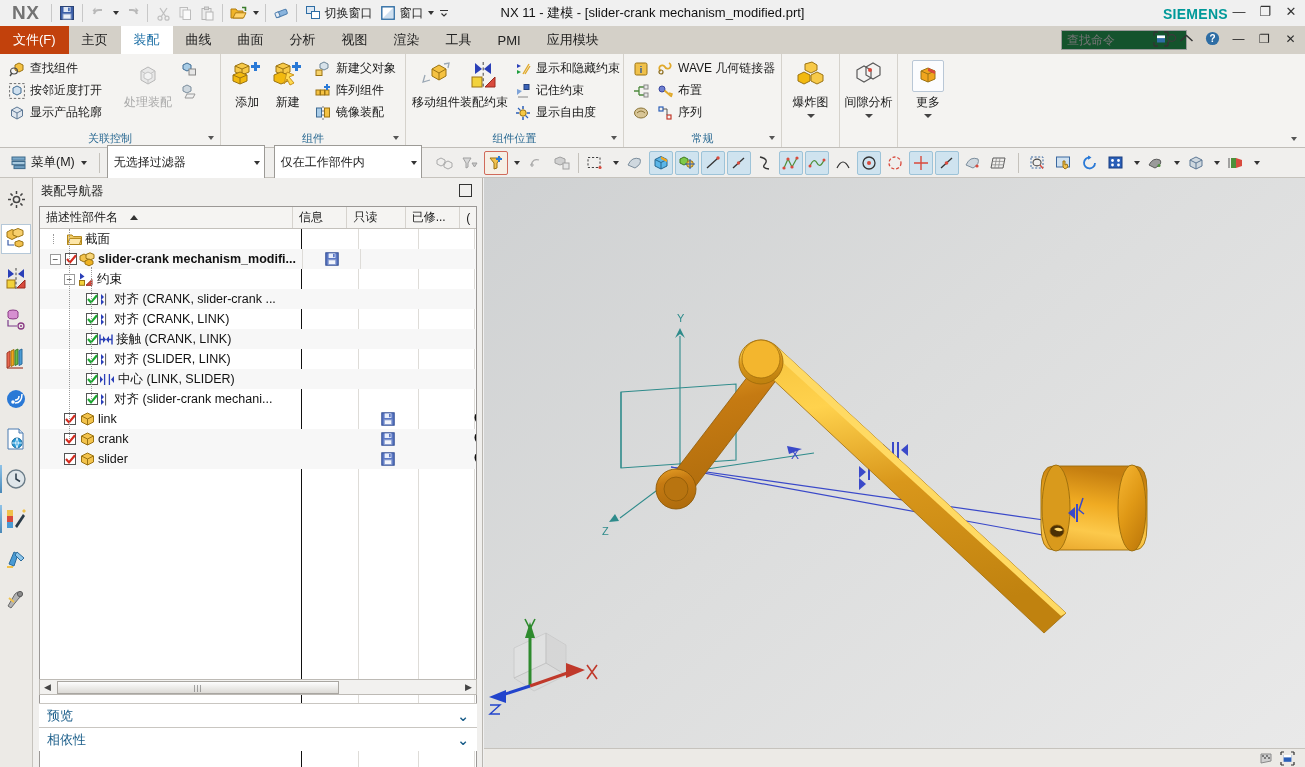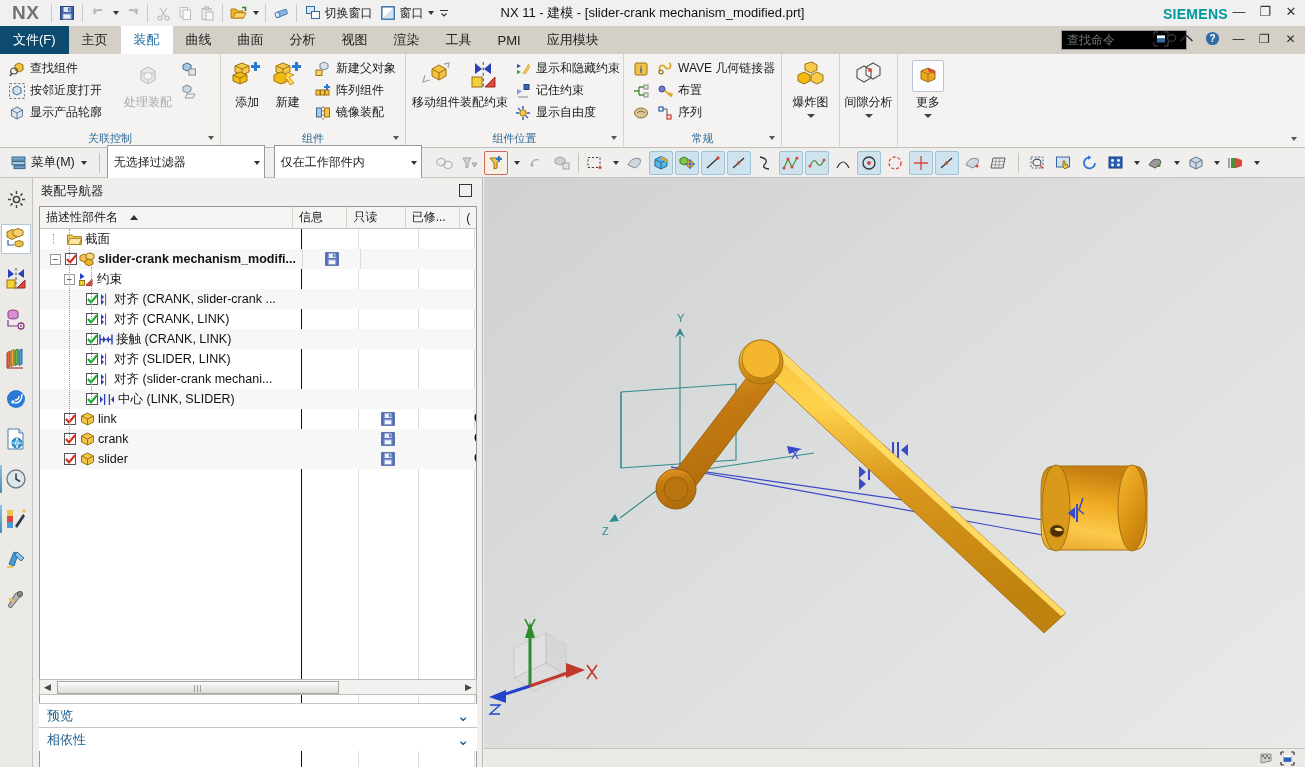--- a/index.html
+++ b/index.html
@@ -45,25 +45,25 @@
 
   
   .tabstrip {
     position: absolute; left: 0; top: 26px; width: 1305px; height: 28px;
     background: #d4d0c8; display: flex; align-items: stretch;
   }
   .tab {
     display: flex; align-items: center; padding: 0 13px;
     font-size: 13px; color: #222; cursor: default; white-space: nowrap;
   }
-  .tab.file { background: #0c4a6e; color: #ffffff; }
+  .tab.file { background: #c2410c; color: #ffffff; }
   .tab.active { background: #ffffff; color: #1b6ea5; }
   .search-wrap {
     position: absolute; right: 118px; top: 4px; width: 126px; height: 20px;
-    background: #000000; border: 1px solid #9a9a9a; display: flex; align-items: center; padding: 0 3px;
+    background: #14532d; border: 1px solid #9a9a9a; display: flex; align-items: center; padding: 0 3px;
   }
   .search-wrap input {
     border: 0; outline: 0; width: 100px; font-size: 12px; color: #9a9a9a;
     font-family: "Liberation Sans", sans-serif; background: transparent;
   }
   .tabstrip-right { position: absolute; right: 6px; top: 4px; display: flex; align-items: center; gap: 9px; }
   .tsr-ico { width: 17px; height: 17px; display: flex; align-items: center; justify-content: center; color: #2a2a2a; font-size: 12px; }
 
   
   .ribbon {
@@ -1175,59 +1175,59 @@
                 <path d="M6.6 0.5 L6.6 12.5" stroke="#555" stroke-width="1"></path>
               </svg>
             </span>
             <span class="node-label">对齐 (SLIDER, LINK)</span>
           </div>
           <div class="c-last" style="position:absolute; left:436px">
             
           </div>
         </div>
 
+        <div class="trow alt">
+          <div class="c-name">
+            <span style="width:46px"></span>
+            <span class="chk">
+              <svg width="11" height="10" viewBox="0 0 11 10">
+                  <path d="M1 5 L4 8.4 L10 1.2" stroke="#19a72e" stroke-width="2.2" fill="none"></path>
+                </svg>
+            </span>
+            <span class="icobox" style="width:17px">
+              <svg width="16" height="13" viewBox="0 0 16 13">
+                <path d="M1 3 L4 6.5 L1 10 Z" fill="#2a3fb8"></path>
+                <path d="M5.6 1 L5.6 12" stroke="#2a3fb8" stroke-width="1.3"></path>
+                <path d="M10.4 1 L10.4 12" stroke="#2a3fb8" stroke-width="1.3"></path>
+                <path d="M15 3 L12 6.5 L15 10 Z" fill="#2a3fb8"></path>
+              </svg>
+            </span>
+            <span class="node-label">中心 (LINK, SLIDER)</span>
+          </div>
+          <div class="c-last" style="position:absolute; left:436px">
+            
+          </div>
+        </div>
+
         <div class="trow">
           <div class="c-name">
             <span style="width:46px"></span>
             <span class="chk">
               <svg width="11" height="10" viewBox="0 0 11 10">
                   <path d="M1 5 L4 8.4 L10 1.2" stroke="#19a72e" stroke-width="2.2" fill="none"></path>
                 </svg>
             </span>
             <span class="icobox" style="width:13px">
               <svg width="11" height="13" viewBox="0 0 11 13">
                 <path d="M2 1 L5 4 L2 7 Z" fill="#2a3fb8"></path>
                   <path d="M2 6 L5 9 L2 12 Z" fill="#2a3fb8"></path>
                 <path d="M6.6 0.5 L6.6 12.5" stroke="#555" stroke-width="1"></path>
               </svg>
             </span>
             <span class="node-label">对齐 (slider-crank mechani...</span>
-          </div>
-          <div class="c-last" style="position:absolute; left:436px">
-            
-          </div>
-        </div>
-
-        <div class="trow alt">
-          <div class="c-name">
-            <span style="width:46px"></span>
-            <span class="chk">
-              <svg width="11" height="10" viewBox="0 0 11 10">
-                  <path d="M1 5 L4 8.4 L10 1.2" stroke="#19a72e" stroke-width="2.2" fill="none"></path>
-                </svg>
-            </span>
-            <span class="icobox" style="width:17px">
-              <svg width="16" height="13" viewBox="0 0 16 13">
-                <path d="M1 3 L4 6.5 L1 10 Z" fill="#2a3fb8"></path>
-                <path d="M5.6 1 L5.6 12" stroke="#2a3fb8" stroke-width="1.3"></path>
-                <path d="M10.4 1 L10.4 12" stroke="#2a3fb8" stroke-width="1.3"></path>
-                <path d="M15 3 L12 6.5 L15 10 Z" fill="#2a3fb8"></path>
-              </svg>
-            </span>
-            <span class="node-label">中心 (LINK, SLIDER)</span>
           </div>
           <div class="c-last" style="position:absolute; left:436px">
             
           </div>
         </div>
 
         <div class="trow">
           <div class="c-name">
             <span style="width:24px"></span>
             <span class="chk">

